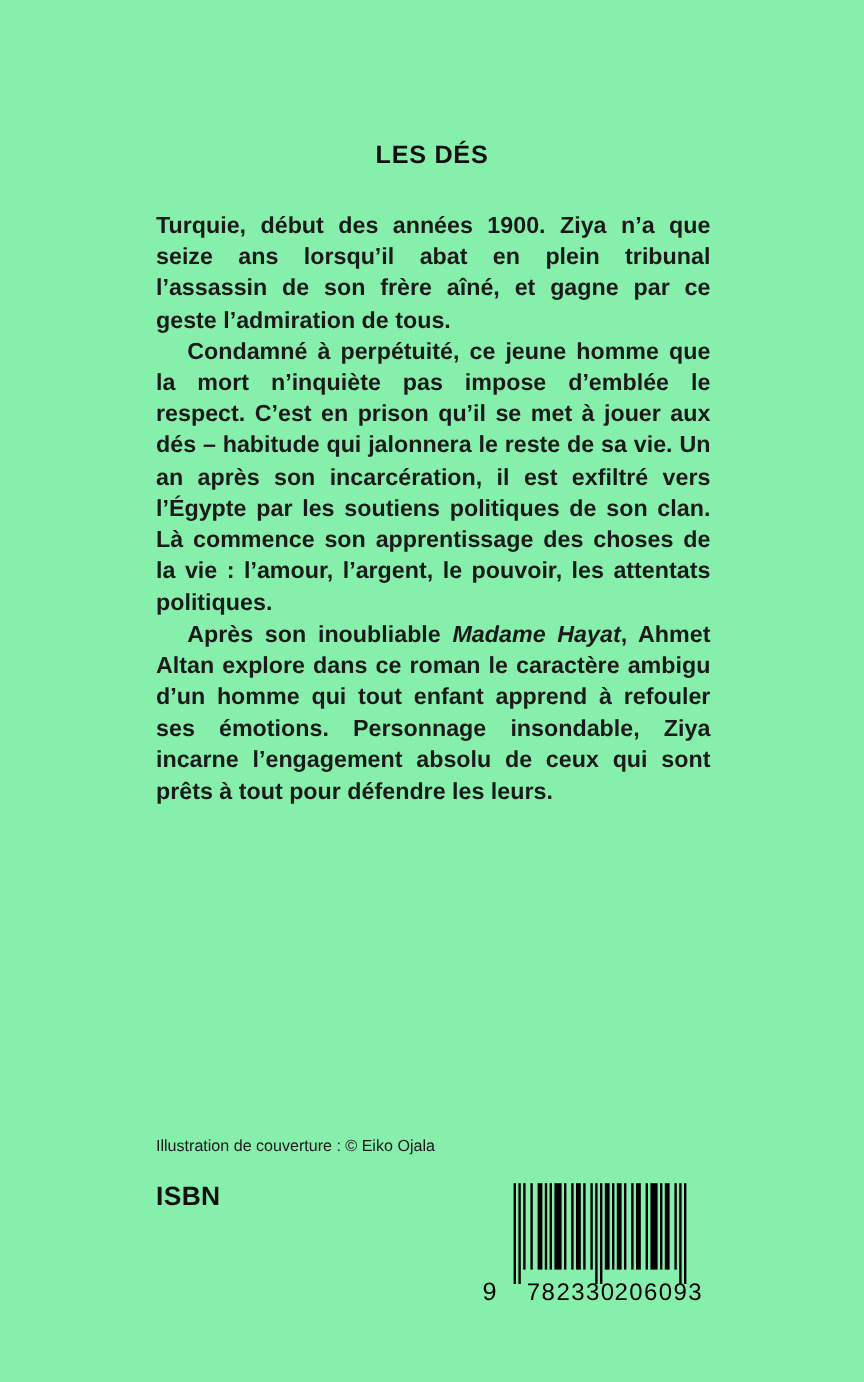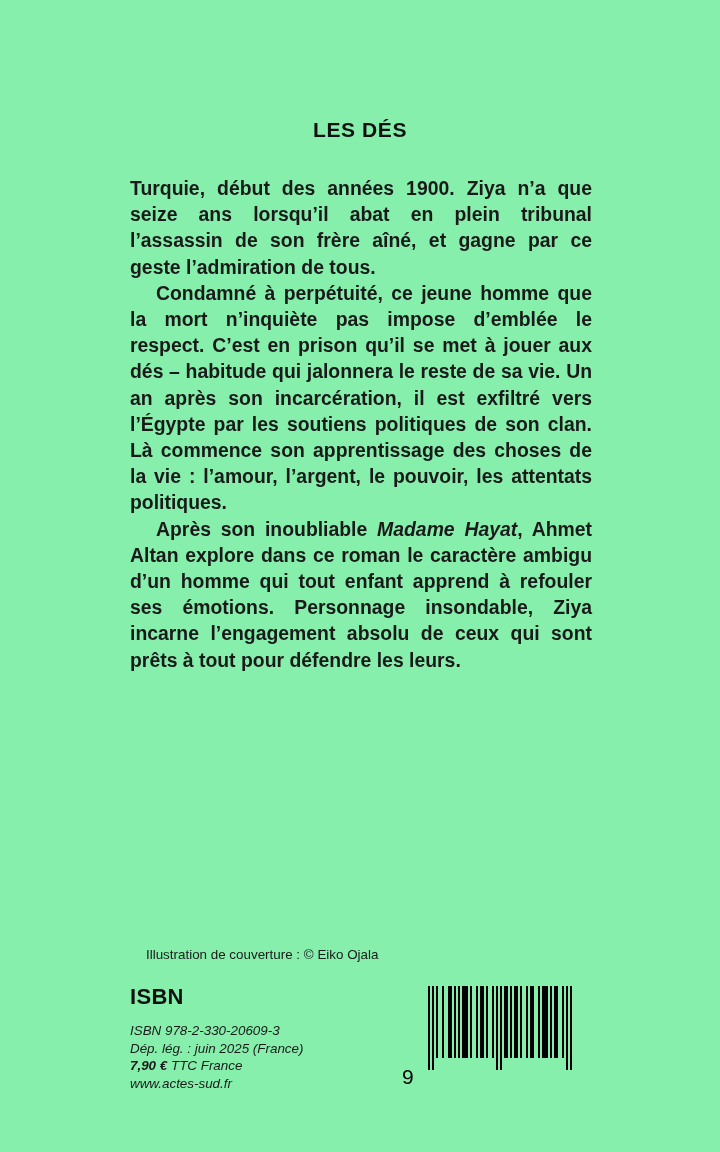--- a/index.html
+++ b/index.html
@@ -79,21 +79,20 @@
 
   
   .credit-line {
     position: absolute;
     left: 130px;
     top: 946px;
     font-size: 13.4px;
     line-height: 18px;
     color: #1a1a1a;
     white-space: nowrap;
-    margin-left: 16px;
   }
 
   .imprint {
     position: absolute;
     left: 130px;
     top: 985px;
     font-size: 22px;
     font-weight: bold;
     letter-spacing: 0.3px;
     color: #111111;
@@ -179,26 +178,20 @@
     <p>Turquie, début des années 1900. Ziya n’a que seize ans lorsqu’il abat en plein tribunal l’assassin de son frère aîné, et gagne par ce geste l’admiration de tous.</p>
     <p>Condamné à perpétuité, ce jeune homme que la mort n’inquiète pas impose d’emblée le respect. C’est en prison qu’il se met à jouer aux dés – habitude qui jalonnera le reste de sa vie. Un an après son incarcération, il est exfiltré vers l’Égypte par les soutiens politiques de son clan. Là commence son apprentissage des choses de la vie : l’amour, l’argent, le pouvoir, les attentats politiques.</p>
     <p>Après son inoubliable <em>Madame Hayat</em>, Ahmet Altan explore dans ce roman le caractère ambigu d’un homme qui tout enfant apprend à refouler ses émotions. Personnage insondable, Ziya incarne l’engagement absolu de ceux qui sont prêts à tout pour défendre les leurs.</p>
   </div>
 
 
   <div class="credit-line">Illustration de couverture : © Eiko Ojala</div>
 
   <div class="imprint">ISBN</div>
 
-  <div class="pub-details">
-    <div>ISBN 978-2-330-20609-3</div>
-    <div>Dép. lég. : juin 2025 (France)</div>
-    <div><span class="price">7,90 €</span><span> TTC France</span></div>
-    <div>www.actes-sud.fr</div>
-  </div>
 
   <div class="barcode-block">
     <span class="barcode-lead-digit">9</span>
     <div class="bars">
         <div class="bar guard" style="width: 2px;"></div>
         <div class="bar space guard" style="width: 2px;"></div>
         <div class="bar guard" style="width: 2px;"></div>
         <div class="bar space" style="width: 2px;"></div>
         <div class="bar" style="width: 2px;"></div>
         <div class="bar space" style="width: 4px;"></div>
@@ -245,15 +238,19 @@
         <div class="bar" style="width: 2px;"></div>
         <div class="bar space" style="width: 2px;"></div>
         <div class="bar" style="width: 4px;"></div>
         <div class="bar space" style="width: 4px;"></div>
         <div class="bar" style="width: 2px;"></div>
         <div class="bar space guard" style="width: 2px;"></div>
         <div class="bar guard" style="width: 2px;"></div>
         <div class="bar space guard" style="width: 2px;"></div>
         <div class="bar guard" style="width: 2px;"></div>
       </div>
+    <div class="barcode-digits">
+      <span class="grp grp-left">782330</span>
+      <span class="grp grp-right">206093</span>
+    </div>
   </div>
 
 </div>
 
 </body></html>

